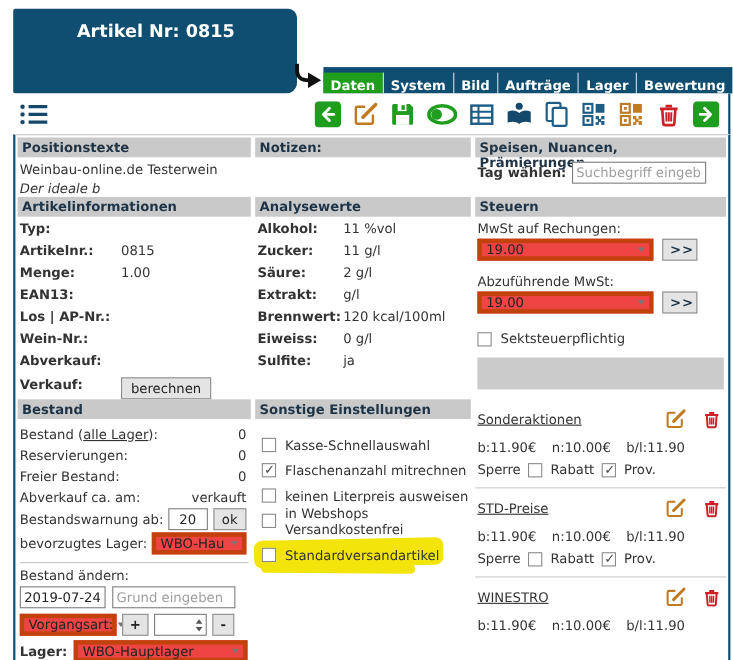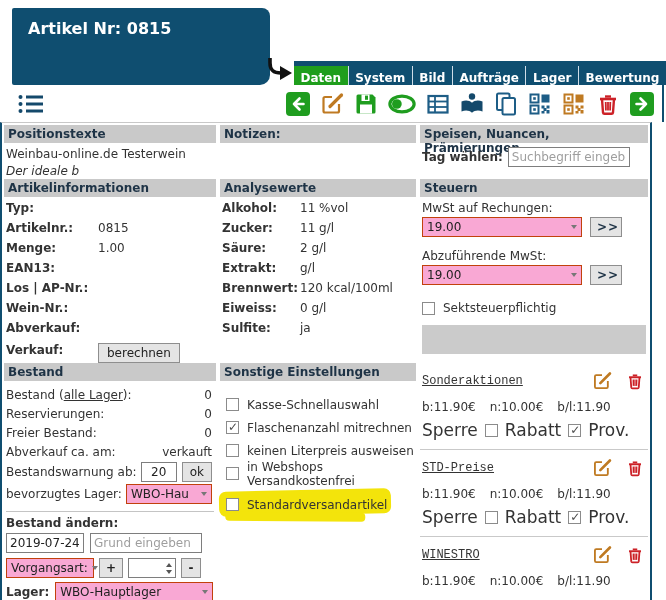--- a/index.html
+++ b/index.html
@@ -2,21 +2,21 @@
 <html><head>
 <meta charset="utf-8">
 <style>
   * { box-sizing: border-box; margin: 0; padding: 0; }
   html,body { width:666px; height:600px; overflow:hidden; background:#fff;
     font-family:"DejaVu Sans","Liberation Sans",sans-serif; }
   #app { position:relative; width:666px; height:600px; background:#fff; }
 
   
   .title-box { position:absolute; left:12px; top:8px; width:258px; height:77px;
-    background:#0f4e70; border-radius:2px 8px 10px 2px; }
+    background:#0f4e70; border-radius:2px 8px 10px 2px;padding-left:42px; }
   .title-box .t { color:#fff; font-weight:bold; font-size:16px; padding:11px 0 0 16px; }
 
   
   .redir { position:absolute; left:267px; top:57px; width:26px; height:24px; }
 
   
   .tabbar { position:absolute; left:294px; top:61px; width:372px; height:24px;
     background:#0f4e70; display:flex; overflow:hidden;align-items:flex-end; }
   .tab { flex:1 1 auto; color:#fff; font-size:12px; font-weight:bold; text-align:center;
     padding:5px 6px 0 6px; border-right:1px solid #cfdde8; cursor:pointer; white-space:nowrap; }
@@ -25,21 +25,21 @@
 
   
   .toolbar { position:absolute; left:12px; top:85px; width:652px; height:37px;
     display:flex; align-items:center; border-right:2px solid #0f4e70; background:#fff; }
   .hamb { margin-left:6px; width:26px; height:24px; cursor:pointer; }
   .tspacer { flex:1; }
   .ticons { display:flex; align-items:center; gap:10px; margin-right:8px; }
   .tbtn { width:24px; height:24px; display:inline-flex; align-items:center; justify-content:center; cursor:pointer; }
 
   
-  .content { position:absolute; left:0; top:122px; width:652px; height:478px;
+  .content { position:absolute; left:12px; top:122px; width:652px; height:478px;
     border-left:2px solid #0f4e70; border-right:2px solid #0f4e70; border-top:1px solid #c8c8c8;
     overflow:hidden; background:#fff; }
   .col { position:absolute; top:2px; }
   .col1 { left:2px;   width:212px; }
   .col2 { left:218px; width:196px; }
   .col3 { left:418px; width:228px; }
   .seg { position:absolute; left:0; right:0; }
   .sa { top:0; } .sb { top:54px; } .sc { top:238px; }
 
   .shead { background:#c9c9c9; color:#1e3346; font-weight:bold; font-size:12px;
@@ -57,21 +57,21 @@
   .link { text-decoration:underline; cursor:pointer; }
 
   
   .inp { border:1px solid #7e7e7e; height:20px; font:12px "DejaVu Sans","Liberation Sans",sans-serif;
     padding:0 3px; color:#222; background:#fff; }
   .inp::placeholder { color:#9e9e9e; }
   .btn { background:#e4e4e4; border:1px solid #8e8e8e; color:#222; height:20px;
     font:12px "DejaVu Sans","Liberation Sans",sans-serif; padding:0 8px; cursor:pointer; }
   .fwd { font-weight:bold; color:#1e3346; letter-spacing:1px; padding:0 6px; width:32px; }
   .sel { display:inline-flex; align-items:center; justify-content:space-between;
-    border:1px solid #c2410c; background:#f9a8d4; height:20px; padding:0 4px;
+    border:4px solid #c2410c; background:#ef4444; height:20px; padding:0 4px;
     font-size:12px; color:#222; cursor:pointer; }
   .car { width:0; height:0; border-left:3.5px solid transparent; border-right:3.5px solid transparent;
     border-top:4.5px solid #777; margin-left:4px; flex:none; }
   .cb { width:13px; height:13px; border:1px solid #8b8b8b; background:#fff; display:inline-block;
     position:relative; flex:none; cursor:pointer; }
   .cb.checked::after { content:"✓"; position:absolute; left:1px; top:-2px; font-size:12px;
     color:#4a4a4a; font-weight:bold; }
   .spin { display:inline-flex; align-items:center; border:1px solid #7e7e7e; background:#fff;
     height:20px; width:48px; padding:0 3px; }
   .spin .arr { margin-left:auto; display:flex; flex-direction:column; gap:3px; }
@@ -88,30 +88,30 @@
     height:23px; padding-left:6px; }
   .hlwrap { position:relative; margin-top:8px; }
   .hl { position:absolute; left:-1px; top:-3px; width:172px; height:25px; background:#f3e40b;
     border-radius:7px; transform:rotate(-1.2deg); }
   .hl::after { content:""; position:absolute; left:6px; bottom:-6px; width:140px; height:9px;
     background:#f3e40b; border-radius:4px; transform:rotate(1.6deg); }
   .hlwrap .sonrow { position:relative; }
 
   
   .grow { display:flex; align-items:center; margin-top:8px; padding:0 4px 0 2px; }
-  .gname { font-size:12px; color:#333; text-decoration:underline; cursor:pointer;font-family:Liberation Mono, monospace; }
+  .gname { font-size:12px; color:#333; text-decoration:underline; cursor:pointer; }
   .gicons { margin-left:auto; display:flex; align-items:center; gap:14px; }
   .gicons span { cursor:pointer; display:inline-flex; }
   .prow { display:flex; gap:14px; font-size:12px; color:#333; margin-top:9px; padding-left:2px; }
-  .frow { display:flex; align-items:center; gap:7px; font-size:17px; color:#333;
+  .frow { display:flex; align-items:center; gap:7px; font-size:12px; color:#333;
     margin-top:6px; padding-left:2px; }
   .gsep { border-top:1px solid #c9c9c9; margin-top:9px; }
 
   .hr { border-top:1px solid #c4c4c4; margin:6px 2px 4px 2px; }
-  .bold12 { font-size:12px; font-weight:bold; color:#333; margin:2px 0 3px 2px; }
+  .bold12 { font-size:12px; font-weight:normal; color:#333; margin:2px 0 3px 2px; }
   .rowflex { display:flex; align-items:center; margin-left:2px; }
 </style>
 </head>
 <body>
 
 <div id="app">
 
   <div class="title-box">
     <div class="t">Artikel Nr: 0815</div>
   </div>

